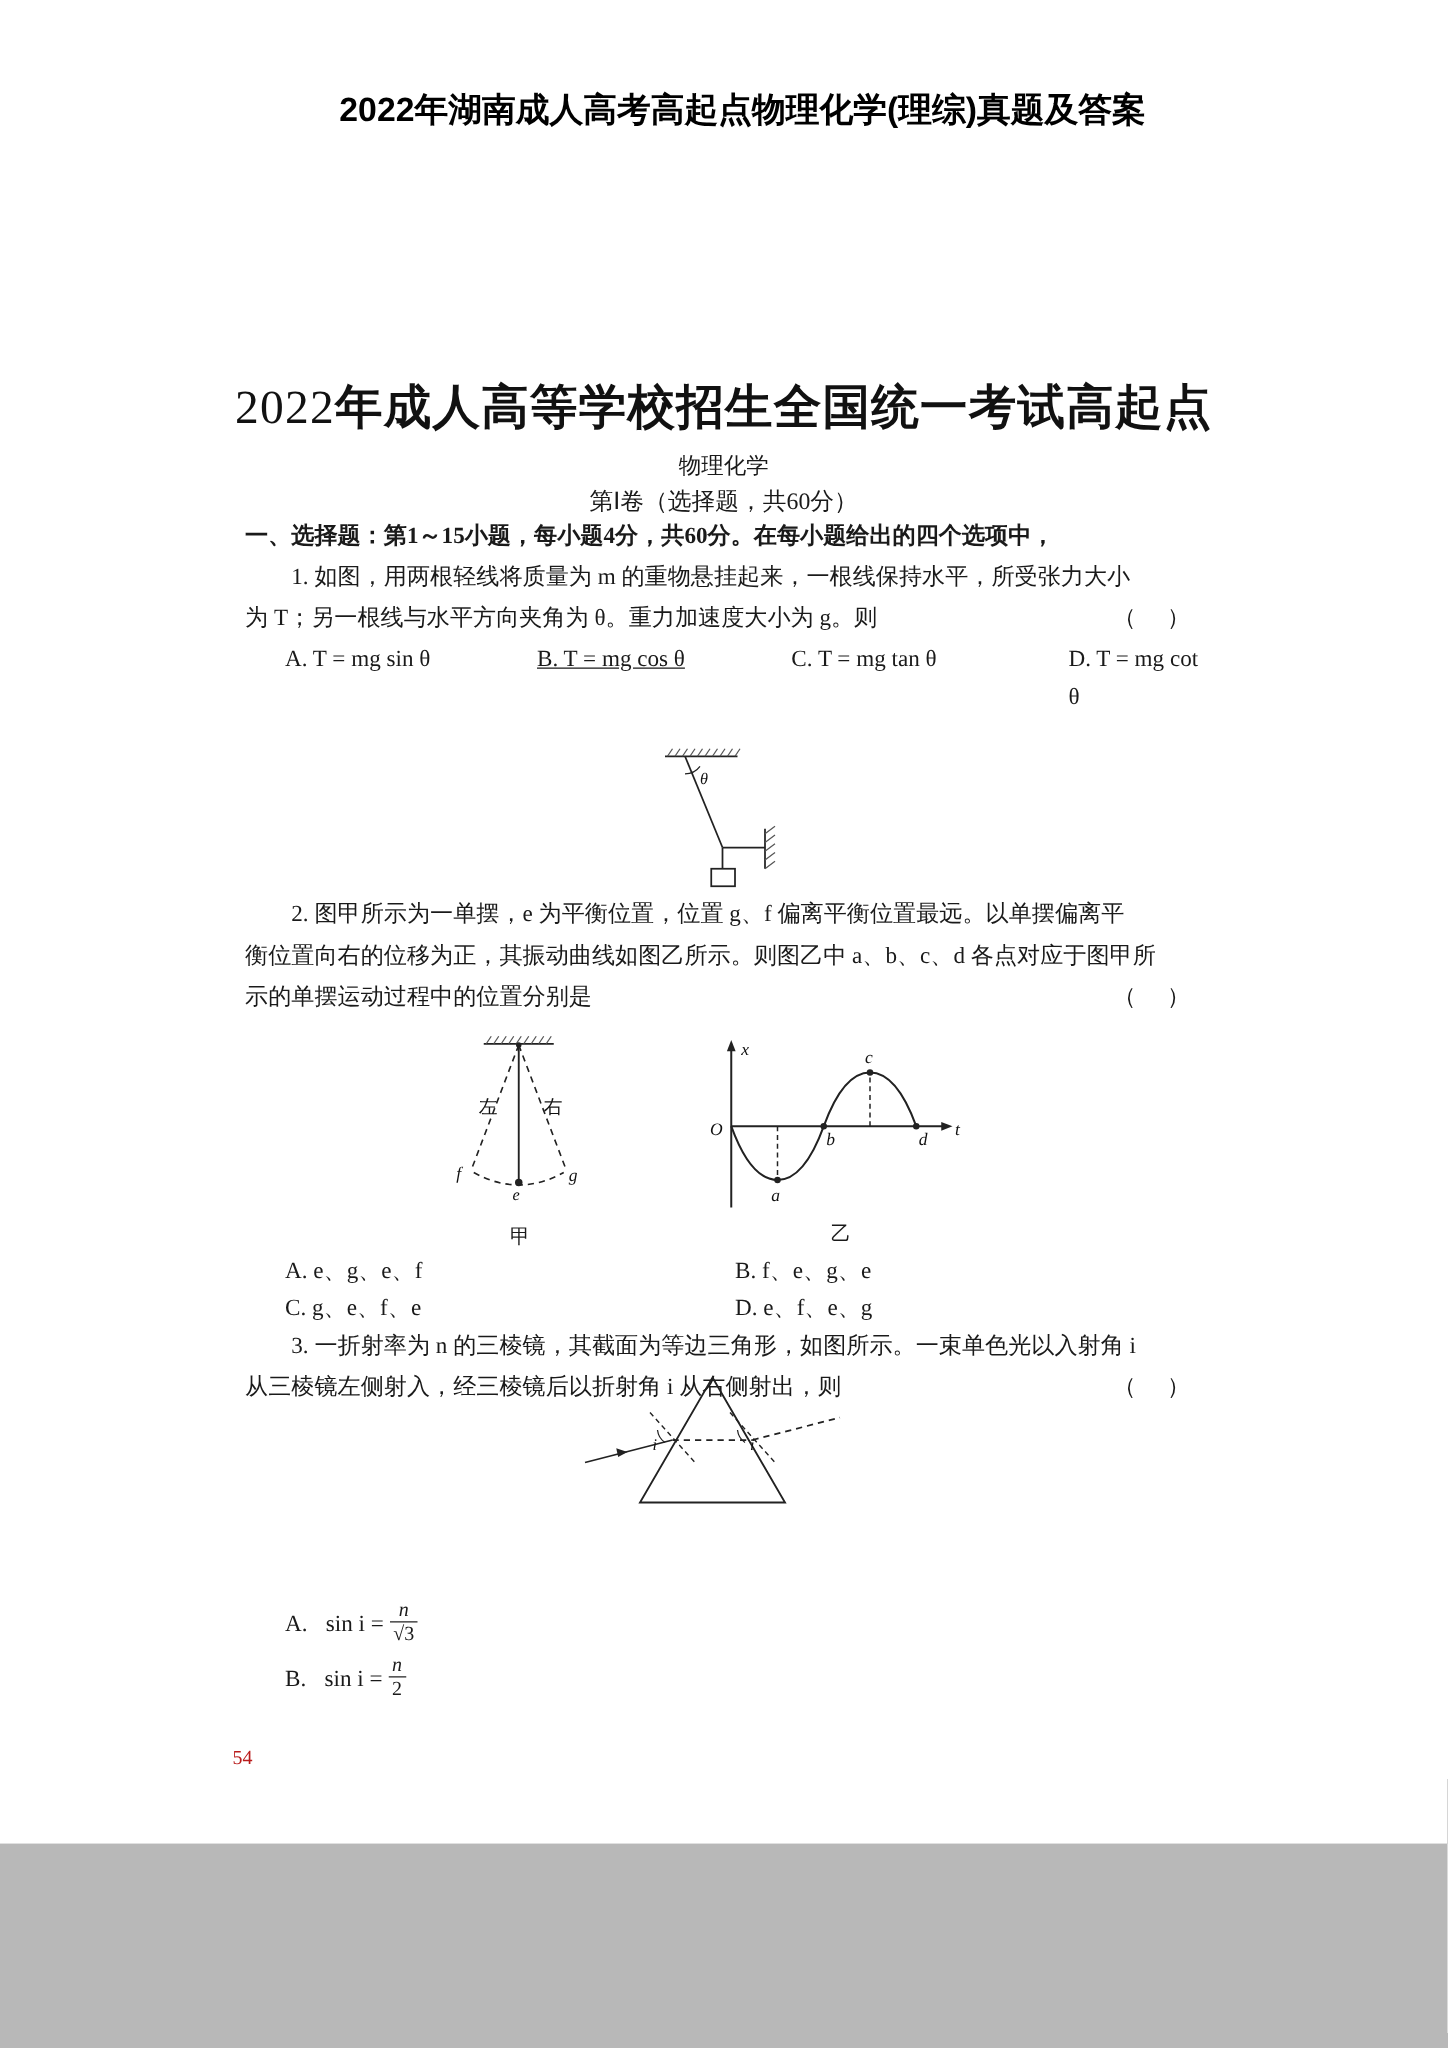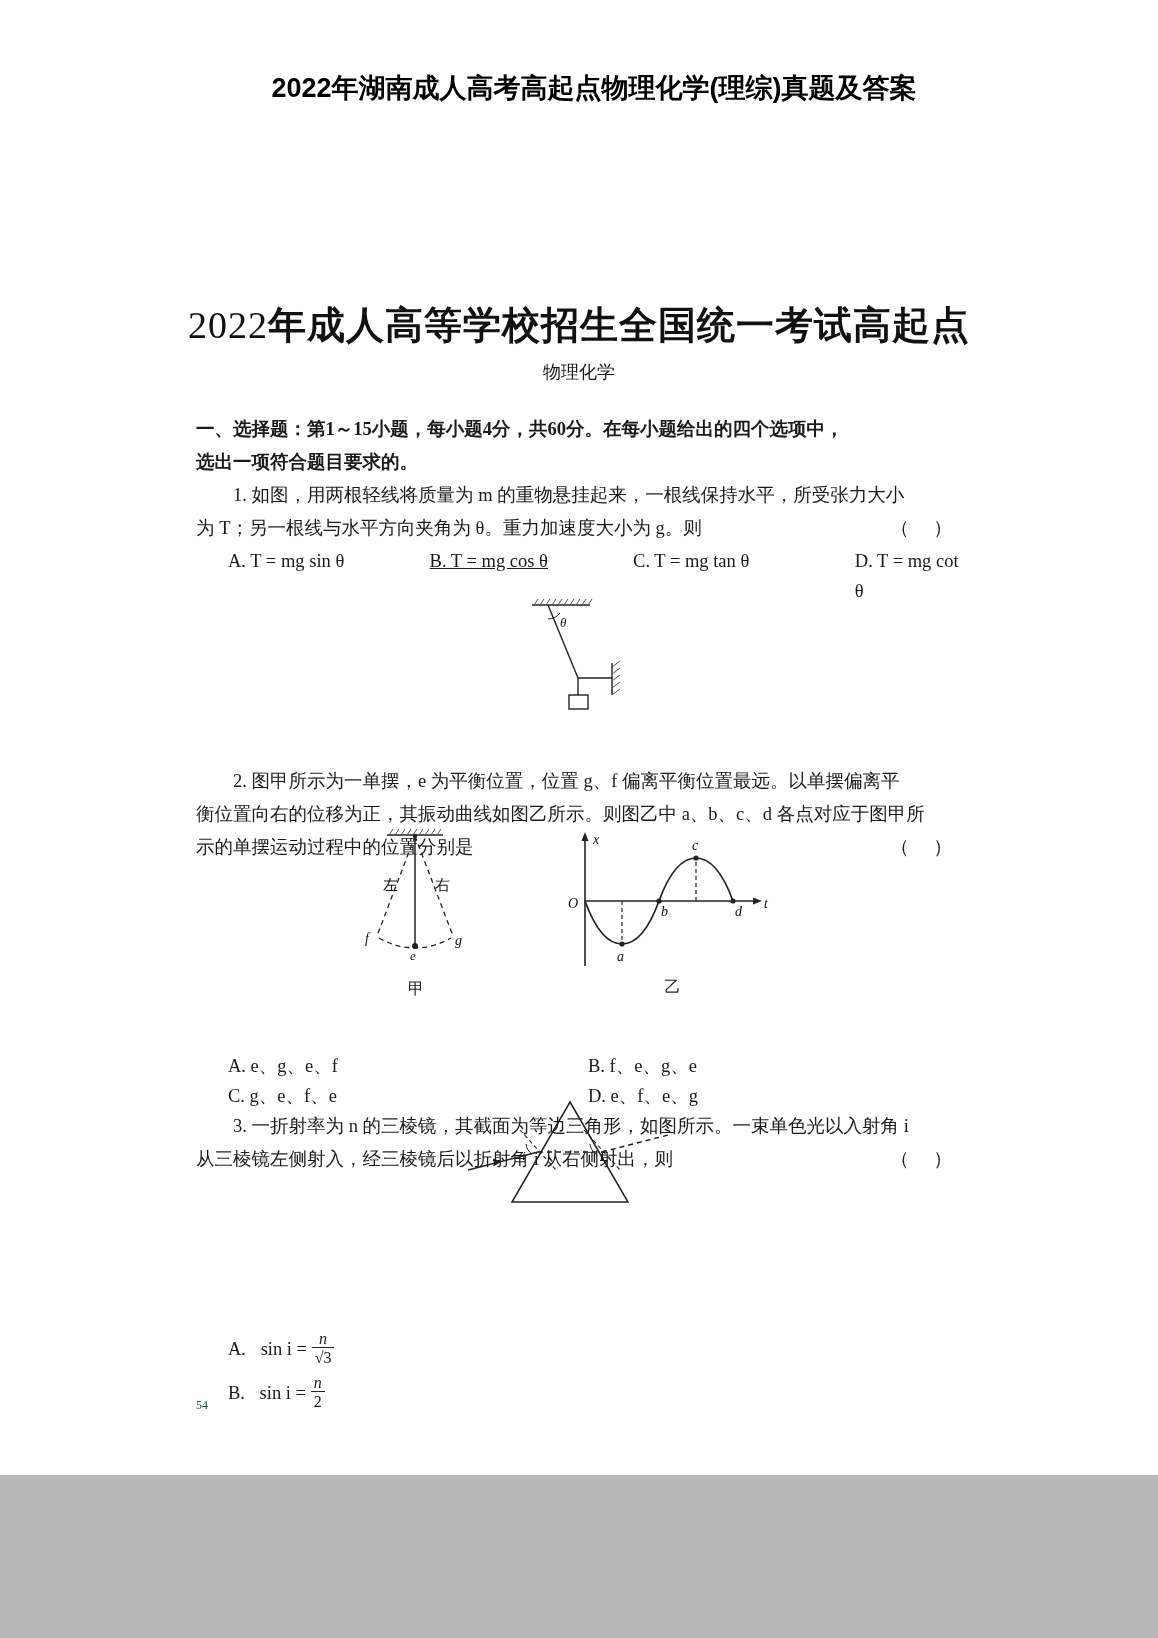--- a/index.html
+++ b/index.html
@@ -80,21 +80,21 @@
   .blankparen {
     float: right;
     letter-spacing: 10px;
   }
 
   
   .opts {
     display: flex;
     font-size: 18.5px;
     line-height: 30px;
-    margin: 0 0 20px 0;
+    margin: 0 0 4px 0;
     gap: 48px;
   }
   .opts .o { }
   .o1 { width: 168px; padding-left: 32px; }
   .o2 { width: 170px; text-decoration: underline; }
   .o3 { width: 190px; }
   .o4 { }
 
   .opts2 {
     display: flex;
@@ -130,46 +130,46 @@
   
   .fig { position: absolute; }
   .figcap {
     text-align: center;
     font-size: 16px;
     margin-top: 1px;
   }
 
   .pagenum {
     position: absolute;
-    left: 196px;
+    left: 186px;
     top: 1398px;
-    font-size: 12px;
-    color: #14532d;
+    font-size: 16px;
+    color: #b91c1c;
   }
 
   svg { display: block; }
   text { font-family: "Liberation Serif", serif; }
 </style>
 </head>
 <body>
 
 <div class="page">
 
   <div class="doc-banner">2022年湖南成人高考高起点物理化学(理综)真题及答案</div>
 
   <div class="exam-title">
     <span class="yr">2022</span><span>年成人高等学校招生全国统一考试高起点</span>
   </div>
   <div class="exam-subject">物理化学</div>
+  <div class="exam-part">第Ⅰ卷（选择题，共60分）</div>
 
   <div class="body-col">
 
 
     <p class="ln bold">一、选择题：第1～15小题，每小题4分，共60分。在每小题给出的四个选项中，</p>
-    <p class="ln bold">选出一项符合题目要求的。</p>
 
     <p class="ln indent">
       <span>1.</span>
       <span>如图，用两根轻线将质量为 m 的重物悬挂起来，一根线保持水平，所受张力大小</span>
     </p>
     <p class="ln">
       <span class="blankparen">（    ）</span>
       <span>为 T；另一根线与水平方向夹角为 θ。重力加速度大小为 g。则</span>
     </p>
 

